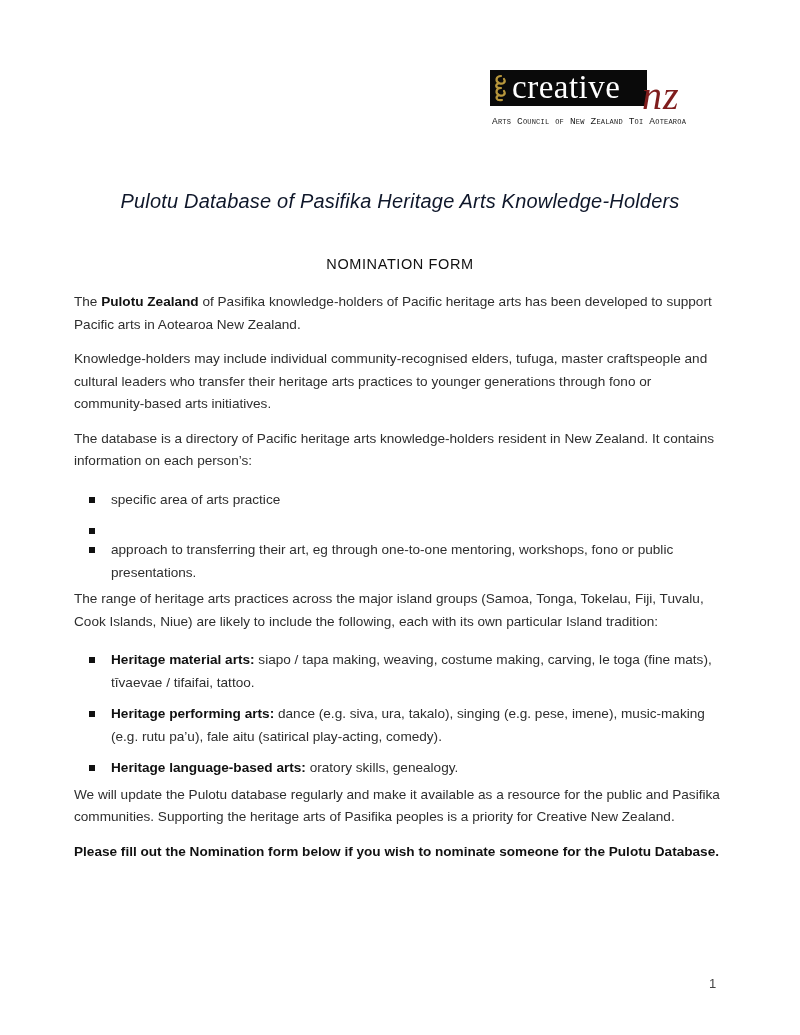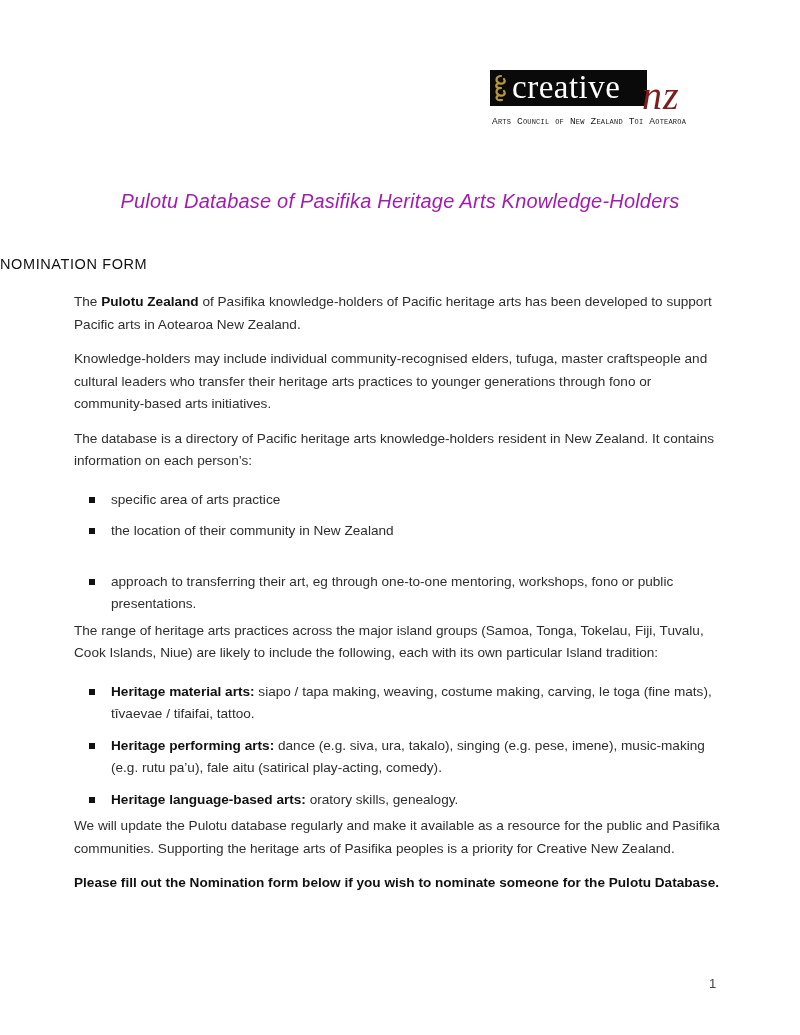--- a/index.html
+++ b/index.html
@@ -70,28 +70,29 @@
       white-space: nowrap;
     }
     .doc-title {
       position: absolute;
       left: 0;
       width: 800px;
       top: 190px;
       text-align: center;
       font-style: italic;
       font-size: 20px;
-      color: #a21caf;
+      color: #0f172a;
       letter-spacing: 0.2px;
     }
     .form-heading {
       position: absolute;
       left: 0;
       width: 800px;
       top: 256px;
+      text-align: center;
       font-size: 14.5px;
       color: #111111;
       letter-spacing: 0.6px;
     }
     .content {
       position: absolute;
       left: 74px;
       top: 291px;
       width: 650px;
       font-size: 13.6px;
@@ -155,21 +156,20 @@
 <div class="content">
   <p><span>The </span><b>Pulotu Zealand</b><span> of Pasifika knowledge-holders of Pacific heritage arts has been developed to support Pacific arts in Aotearoa New Zealand.</span></p>
 
   <p>Knowledge-holders may include individual community-recognised elders, tufuga, master craftspeople and cultural leaders who transfer their heritage arts practices to younger generations through fono or community-based arts initiatives.</p>
 
   <p style="margin-bottom:16px;">The database is a directory of Pacific heritage arts knowledge-holders resident in New Zealand. It contains information on each person’s:</p>
 
   <ul class="sq">
     <li><span class="bullet"></span><span>specific area of arts practice</span></li>
     <li><span class="bullet"></span></li>
-    <li><span class="bullet"></span><span>the location of their community in New Zealand</span></li>
     <li style="margin-bottom:4px;margin-top:28px;"><span class="bullet"></span><span>approach to transferring their art, eg through one-to-one mentoring, workshops, fono or public presentations.</span></li>
   </ul>
 
   <p style="margin-bottom:16px;">The range of heritage arts practices across the major island groups (Samoa, Tonga, Tokelau, Fiji, Tuvalu, Cook Islands, Niue) are likely to include the following, each with its own particular Island tradition:</p>
 
   <ul class="sq">
     <li><span class="bullet"></span><b>Heritage material arts:</b><span> siapo / tapa making, weaving, costume making, carving, le toga (fine mats), tīvaevae / tifaifai, tattoo.</span></li>
     <li><span class="bullet"></span><b>Heritage performing arts:</b><span> dance (e.g. siva, ura, takalo), singing (e.g. pese, imene), music-making (e.g. rutu pa’u), fale aitu (satirical play-acting, comedy).</span></li>
     <li style="margin-bottom:4px;"><span class="bullet"></span><b>Heritage language-based arts:</b><span> oratory skills, genealogy.</span></li>
   </ul>

